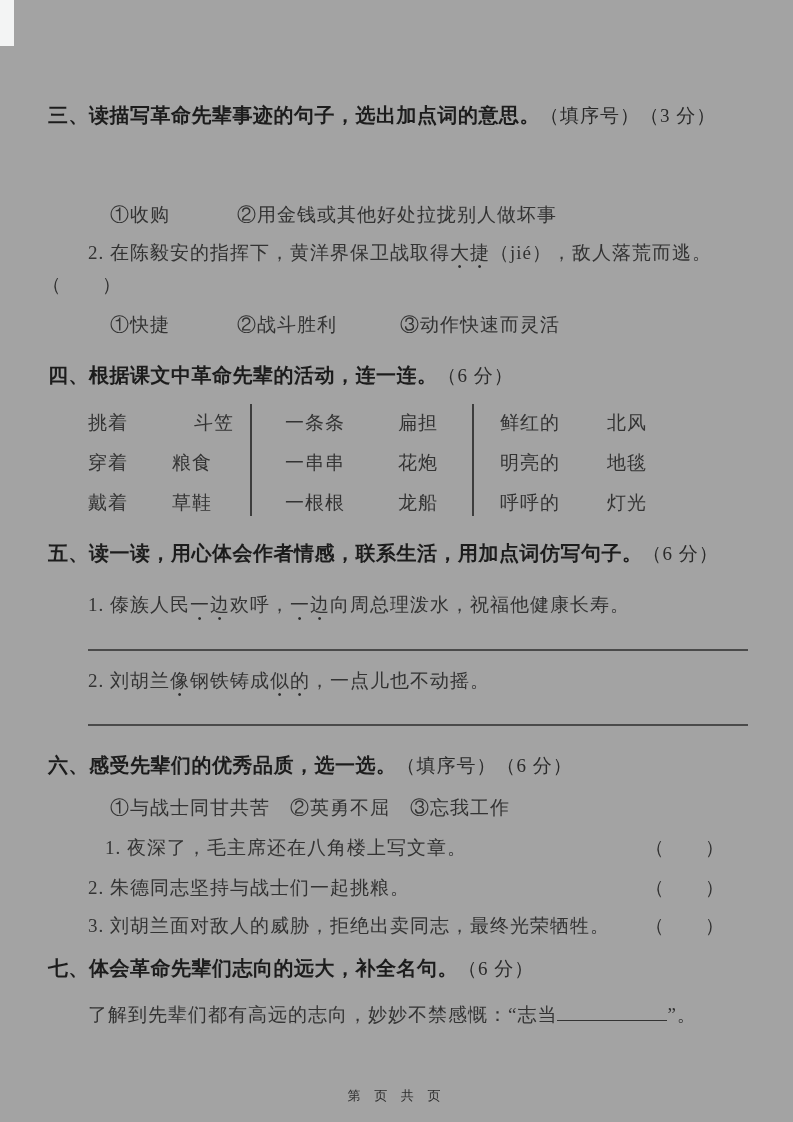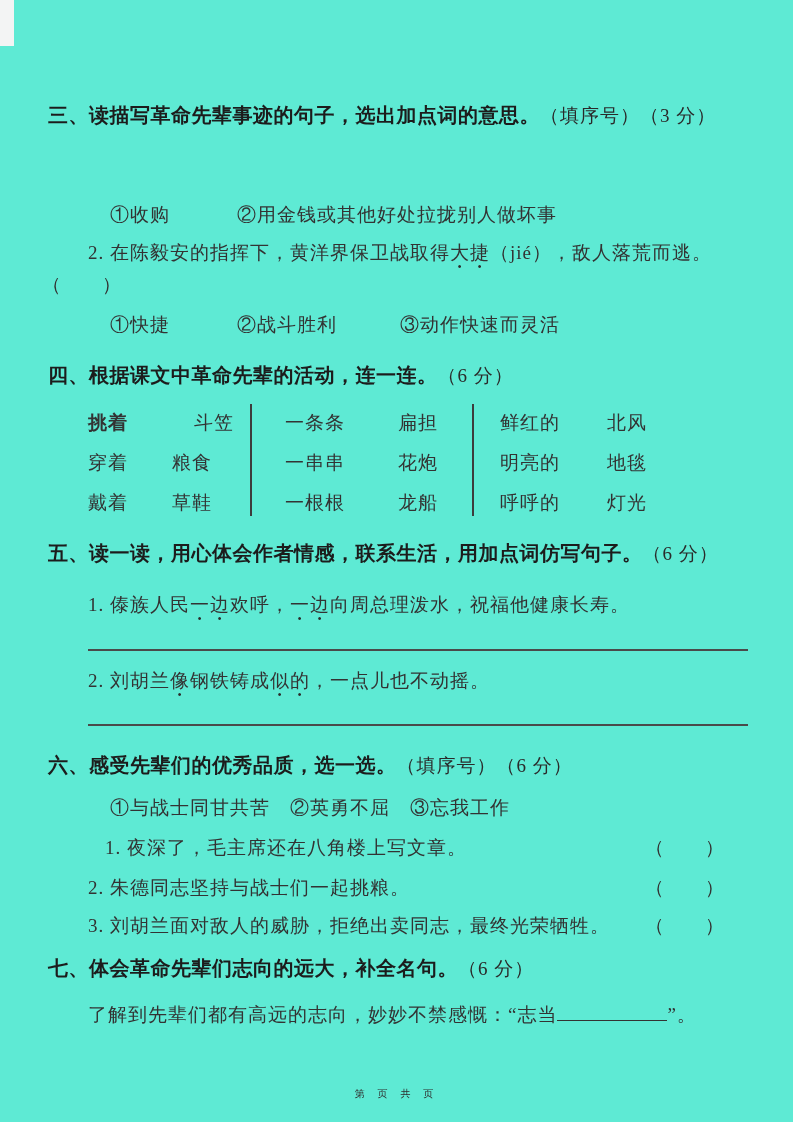--- a/index.html
+++ b/index.html
@@ -1,21 +1,21 @@
 <!DOCTYPE html>
 <html><head>
 <meta charset="utf-8">
 <style>
   html,body { margin:0; padding:0; background:#e8e8e8; }
   .page {
     position: relative;
     width: 793px;
     height: 1122px;
     margin: 0 auto;
-    background: #5eead4;
+    background: #a3a3a3;
     overflow: hidden;
     font-family: "Liberation Serif", serif;
     color: #2f2f2f;
   }
   .corner-shade {
     position:absolute; left:0; top:0; width:14px; height:46px;
     background:#f3f4f4;
   }
   .abs { position:absolute; white-space:nowrap; }
   .heading {
@@ -57,21 +57,21 @@
   }
   .vline {
     position:absolute;
     width: 1.5px;
     background: #3d3d3d;
   }
   .footer {
     position:absolute;
     left:0; right:0;
     text-align:center;
-    font-size: 10px;
+    font-size: 13px;
     letter-spacing: 5px;
     color:#2e2e2e;
     font-family: "Liberation Sans", sans-serif;
   }
 </style>
 </head>
 <body>
 
 <div class="page">
   <div class="corner-shade"></div>
@@ -84,21 +84,21 @@
   <div class="abs body-text" style="left:88px; top:240px;">2. 在陈毅安的指挥下，黄洋界保卫战取得<span class="dc">大</span><span class="dc">捷</span>（jié），敌人落荒而逃。</div>
   <div class="abs body-text" style="left:42px; top:272px;">（　　）</div>
   <div class="abs body-text" style="left:110px; top:312px;">①快捷</div>
   <div class="abs body-text" style="left:237px; top:312px;">②战斗胜利</div>
   <div class="abs body-text" style="left:400px; top:312px;">③动作快速而灵活</div>
 
   <div class="abs heading" style="left:48px; top:362px;">
     <span>四、根据课文中革命先辈的活动，连一连。</span><span class="note">（6 分）</span>
   </div>
 
-  <div class="abs body-text" style="left:88px;  top:410px;font-weight:bold;">挑着</div>
+  <div class="abs body-text" style="left:88px;  top:410px;">挑着</div>
   <div class="abs body-text" style="left:172px; top:410px;margin-left:22px;">斗笠</div>
   <div class="abs body-text" style="left:285px; top:410px;">一条条</div>
   <div class="abs body-text" style="left:398px; top:410px;">扁担</div>
   <div class="abs body-text" style="left:500px; top:410px;">鲜红的</div>
   <div class="abs body-text" style="left:607px; top:410px;">北风</div>
 
   <div class="abs body-text" style="left:88px;  top:450px;">穿着</div>
   <div class="abs body-text" style="left:172px; top:450px;">粮食</div>
   <div class="abs body-text" style="left:285px; top:450px;">一串串</div>
   <div class="abs body-text" style="left:398px; top:450px;">花炮</div>

